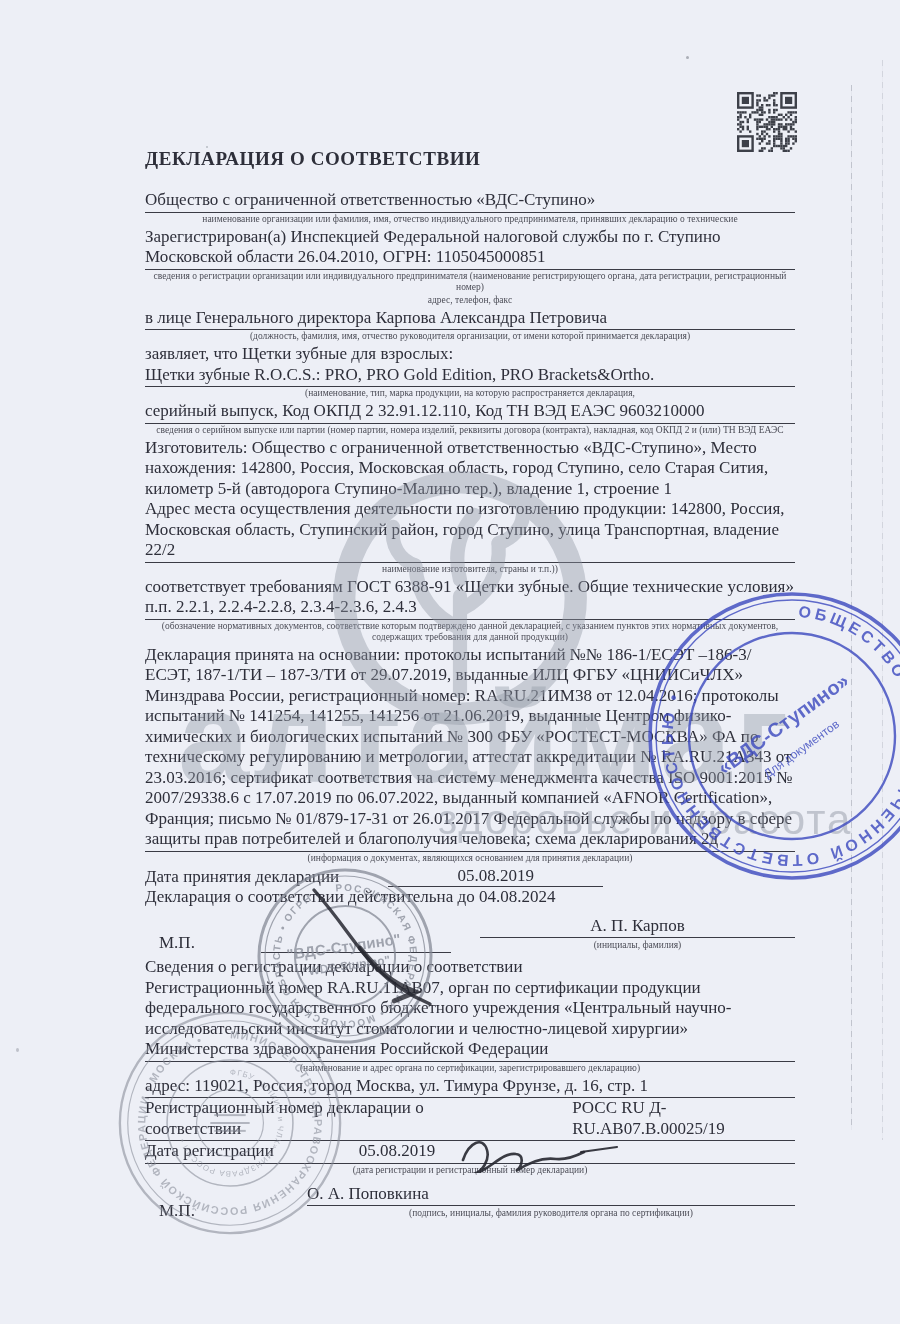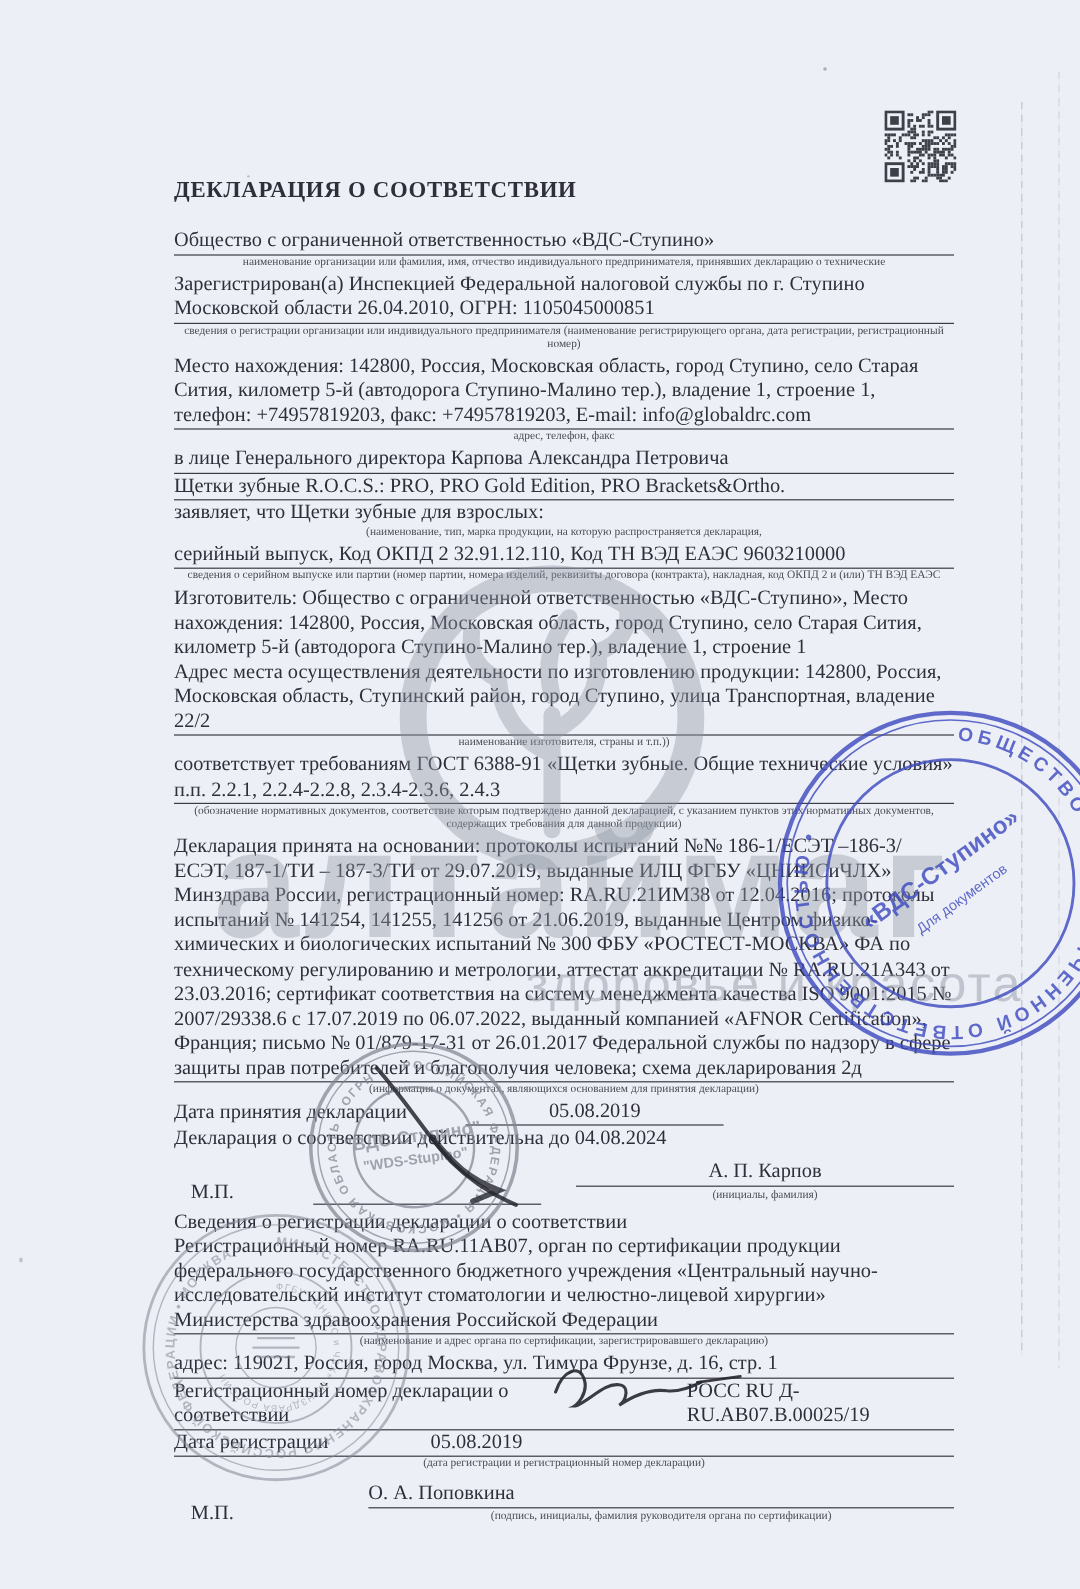--- a/index.html
+++ b/index.html
@@ -278,25 +278,25 @@
   <div class="wmword" style="left:178px;top:664px;">алтаймаг</div>
   <div class="wmtag" style="left:438px;top:796px;">здоровье и красота</div>
 
   <div class="content">
     <h1 class="title">ДЕКЛАРАЦИЯ О СООТВЕТСТВИИ</h1>
     <div id="docbody">
         <div class="line u">Общество с ограниченной ответственностью «ВДС-Ступино»</div>
         <div class="cap">наименование организации или фамилия, имя, отчество индивидуального предпринимателя, принявших декларацию о технические</div>
         <div class="line u">Зарегистрирован(а) Инспекцией Федеральной налоговой службы по г. Ступино Московской области 26.04.2010, ОГРН: 1105045000851</div>
         <div class="cap">сведения о регистрации организации или индивидуального предпринимателя (наименование регистрирующего органа, дата регистрации, регистрационный номер)</div>
-        <div class="line u">Место нахождения: 142800, Россия, Московская область, город Ступино, село Старая Сития, километр 5-й (автодорога Ступино-Малино тер.), владение 1, строение 1, телефон: +74957819203, факс: +74957819203, E-mail: info@globaldrc.com</div>
         <div class="cap">адрес, телефон, факс</div>
         <div class="line u">в лице Генерального директора Карпова Александра Петровича</div>
+        <div class="cap">(должность, фамилия, имя, отчество руководителя организации, от имени которой принимается декларация)</div>
+        <div class="line">заявляет, что Щетки зубные для взрослых:</div>
         <div class="line u">Щетки зубные R.O.C.S.: PRO, PRO Gold Edition, PRO Brackets&amp;Ortho.</div>
-        <div class="line">заявляет, что Щетки зубные для взрослых:</div>
         <div class="cap">(наименование, тип, марка продукции, на которую распространяется декларация,</div>
         <div class="line u">серийный выпуск, Код ОКПД 2 32.91.12.110, Код ТН ВЭД ЕАЭС 9603210000</div>
         <div class="cap">сведения о серийном выпуске или партии (номер партии, номера изделий, реквизиты договора (контракта), накладная, код ОКПД 2 и (или) ТН ВЭД ЕАЭС</div>
         <div class="line">Изготовитель: Общество с ограниченной ответственностью «ВДС-Ступино», Место нахождения: 142800, Россия, Московская область, город Ступино, село Старая Сития, километр 5-й (автодорога Ступино-Малино тер.), владение 1, строение 1</div>
         <div class="line u">Адрес места осуществления деятельности по изготовлению продукции: 142800, Россия, Московская область, Ступинский район, город Ступино, улица Транспортная, владение 22/2</div>
         <div class="cap">наименование изготовителя, страны и т.п.))</div>
         <div class="line u">соответствует требованиям ГОСТ 6388-91 «Щетки зубные. Общие технические условия» п.п. 2.2.1, 2.2.4-2.2.8, 2.3.4-2.3.6, 2.4.3</div>
         <div class="cap">(обозначение нормативных документов, соответствие которым подтверждено данной декларацией, с указанием пунктов этих нормативных документов, содержащих требования для данной продукции)</div>
         <div class="line u">Декларация принята на основании: протоколы испытаний №№ 186-1/ЕСЭТ –186-3/ЕСЭТ, 187-1/ТИ – 187-3/ТИ от 29.07.2019, выданные ИЛЦ ФГБУ «ЦНИИСиЧЛХ» Минздрава России, регистрационный номер: RA.RU.21ИМ38 от 12.04.2016; протоколы испытаний № 141254, 141255, 141256 от 21.06.2019, выданные Центром физико-химических и биологических испытаний № 300 ФБУ «РОСТЕСТ-МОСКВА» ФА по техническому регулированию и метрологии, аттестат аккредитации № RA.RU.21А343 от 23.03.2016; сертификат соответствия на систему менеджмента качества ISO 9001:2015 № 2007/29338.6 с 17.07.2019 по 06.07.2022, выданный компанией «AFNOR Certification», Франция; письмо № 01/879-17-31 от 26.01.2017 Федеральной службы по надзору в сфере защиты прав потребителей и благополучия человека; схема декларирования 2д</div>
         <div class="cap">(информация о документах, являющихся основанием для принятия декларации)</div>

